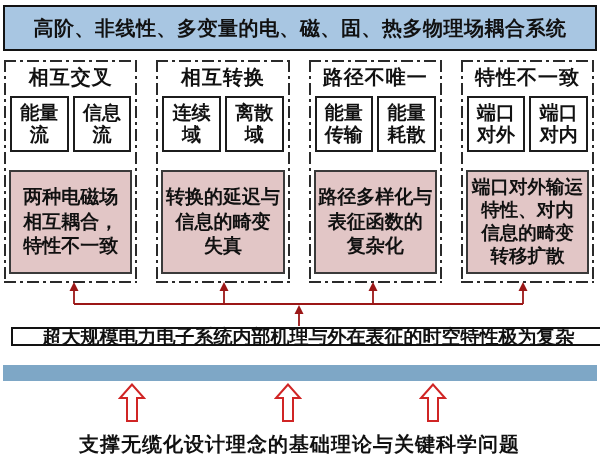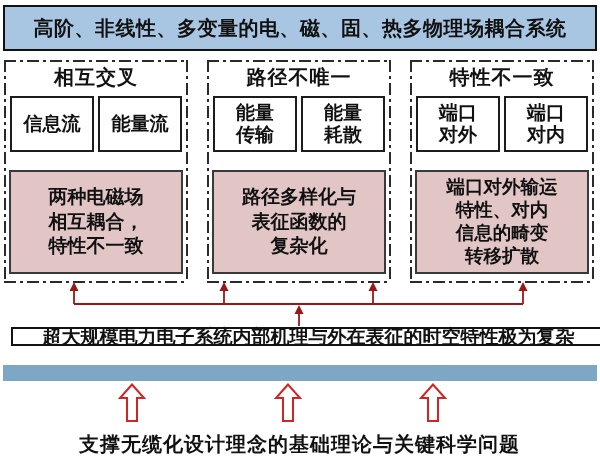--- a/index.html
+++ b/index.html
@@ -143,28 +143,38 @@
 
   <div class="banner">
     <span>高阶、非线性、多变量的电、磁、固、热多物理场耦合系统</span>
   </div>
 
   <div class="columns-row">
 
     <div class="col dashdot">
       <div class="col-title">相互交叉</div>
       <div class="col-boxes">
+        <div class="wbox">能量流</div>
         <div class="wbox">信息流</div>
-        <div class="wbox">能量流</div>
       </div>
       <div class="pinkbox">两种电磁场
 相互耦合，
 特性不一致</div>
     </div>
 
+    <div class="col dashdot">
+      <div class="col-title">相互转换</div>
+      <div class="col-boxes">
+        <div class="wbox">连续域</div>
+        <div class="wbox">离散域</div>
+      </div>
+      <div class="pinkbox">转换的延迟与
+信息的畸变
+失真</div>
+    </div>
 
     <div class="col dashdot">
       <div class="col-title">路径不唯一</div>
       <div class="col-boxes">
         <div class="wbox">能量
 传输</div>
         <div class="wbox">能量
 耗散</div>
       </div>
       <div class="pinkbox">路径多样化与

